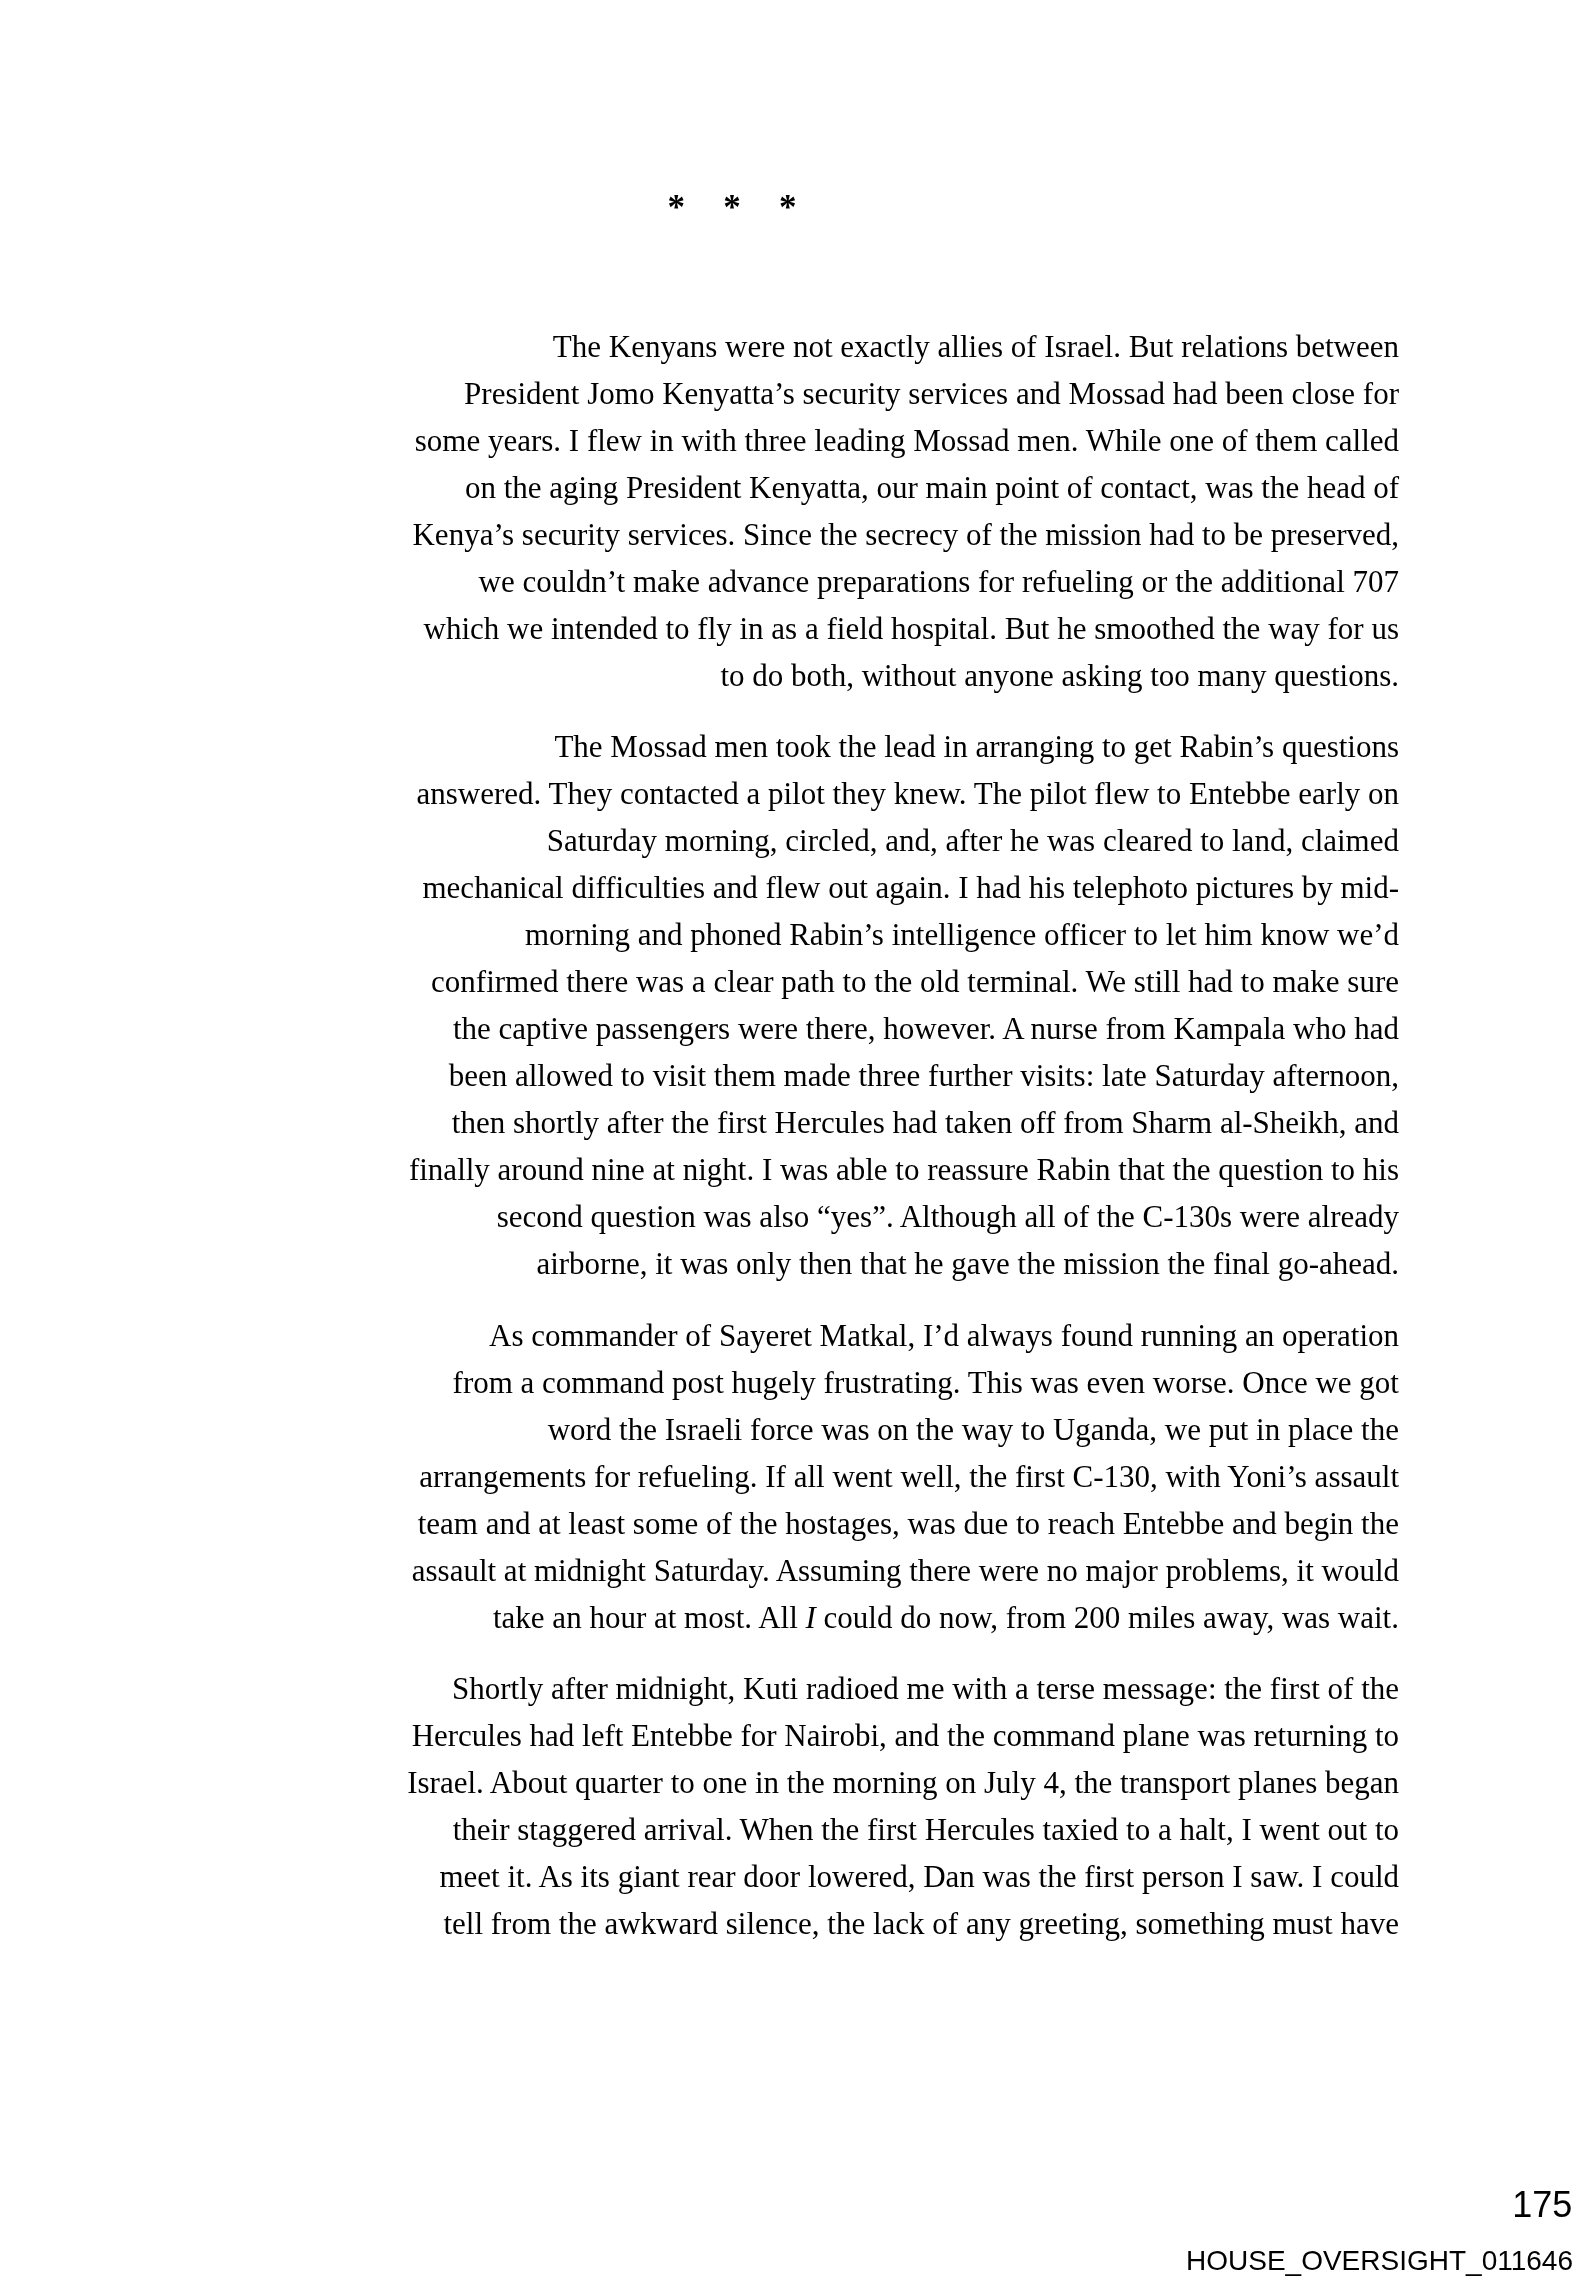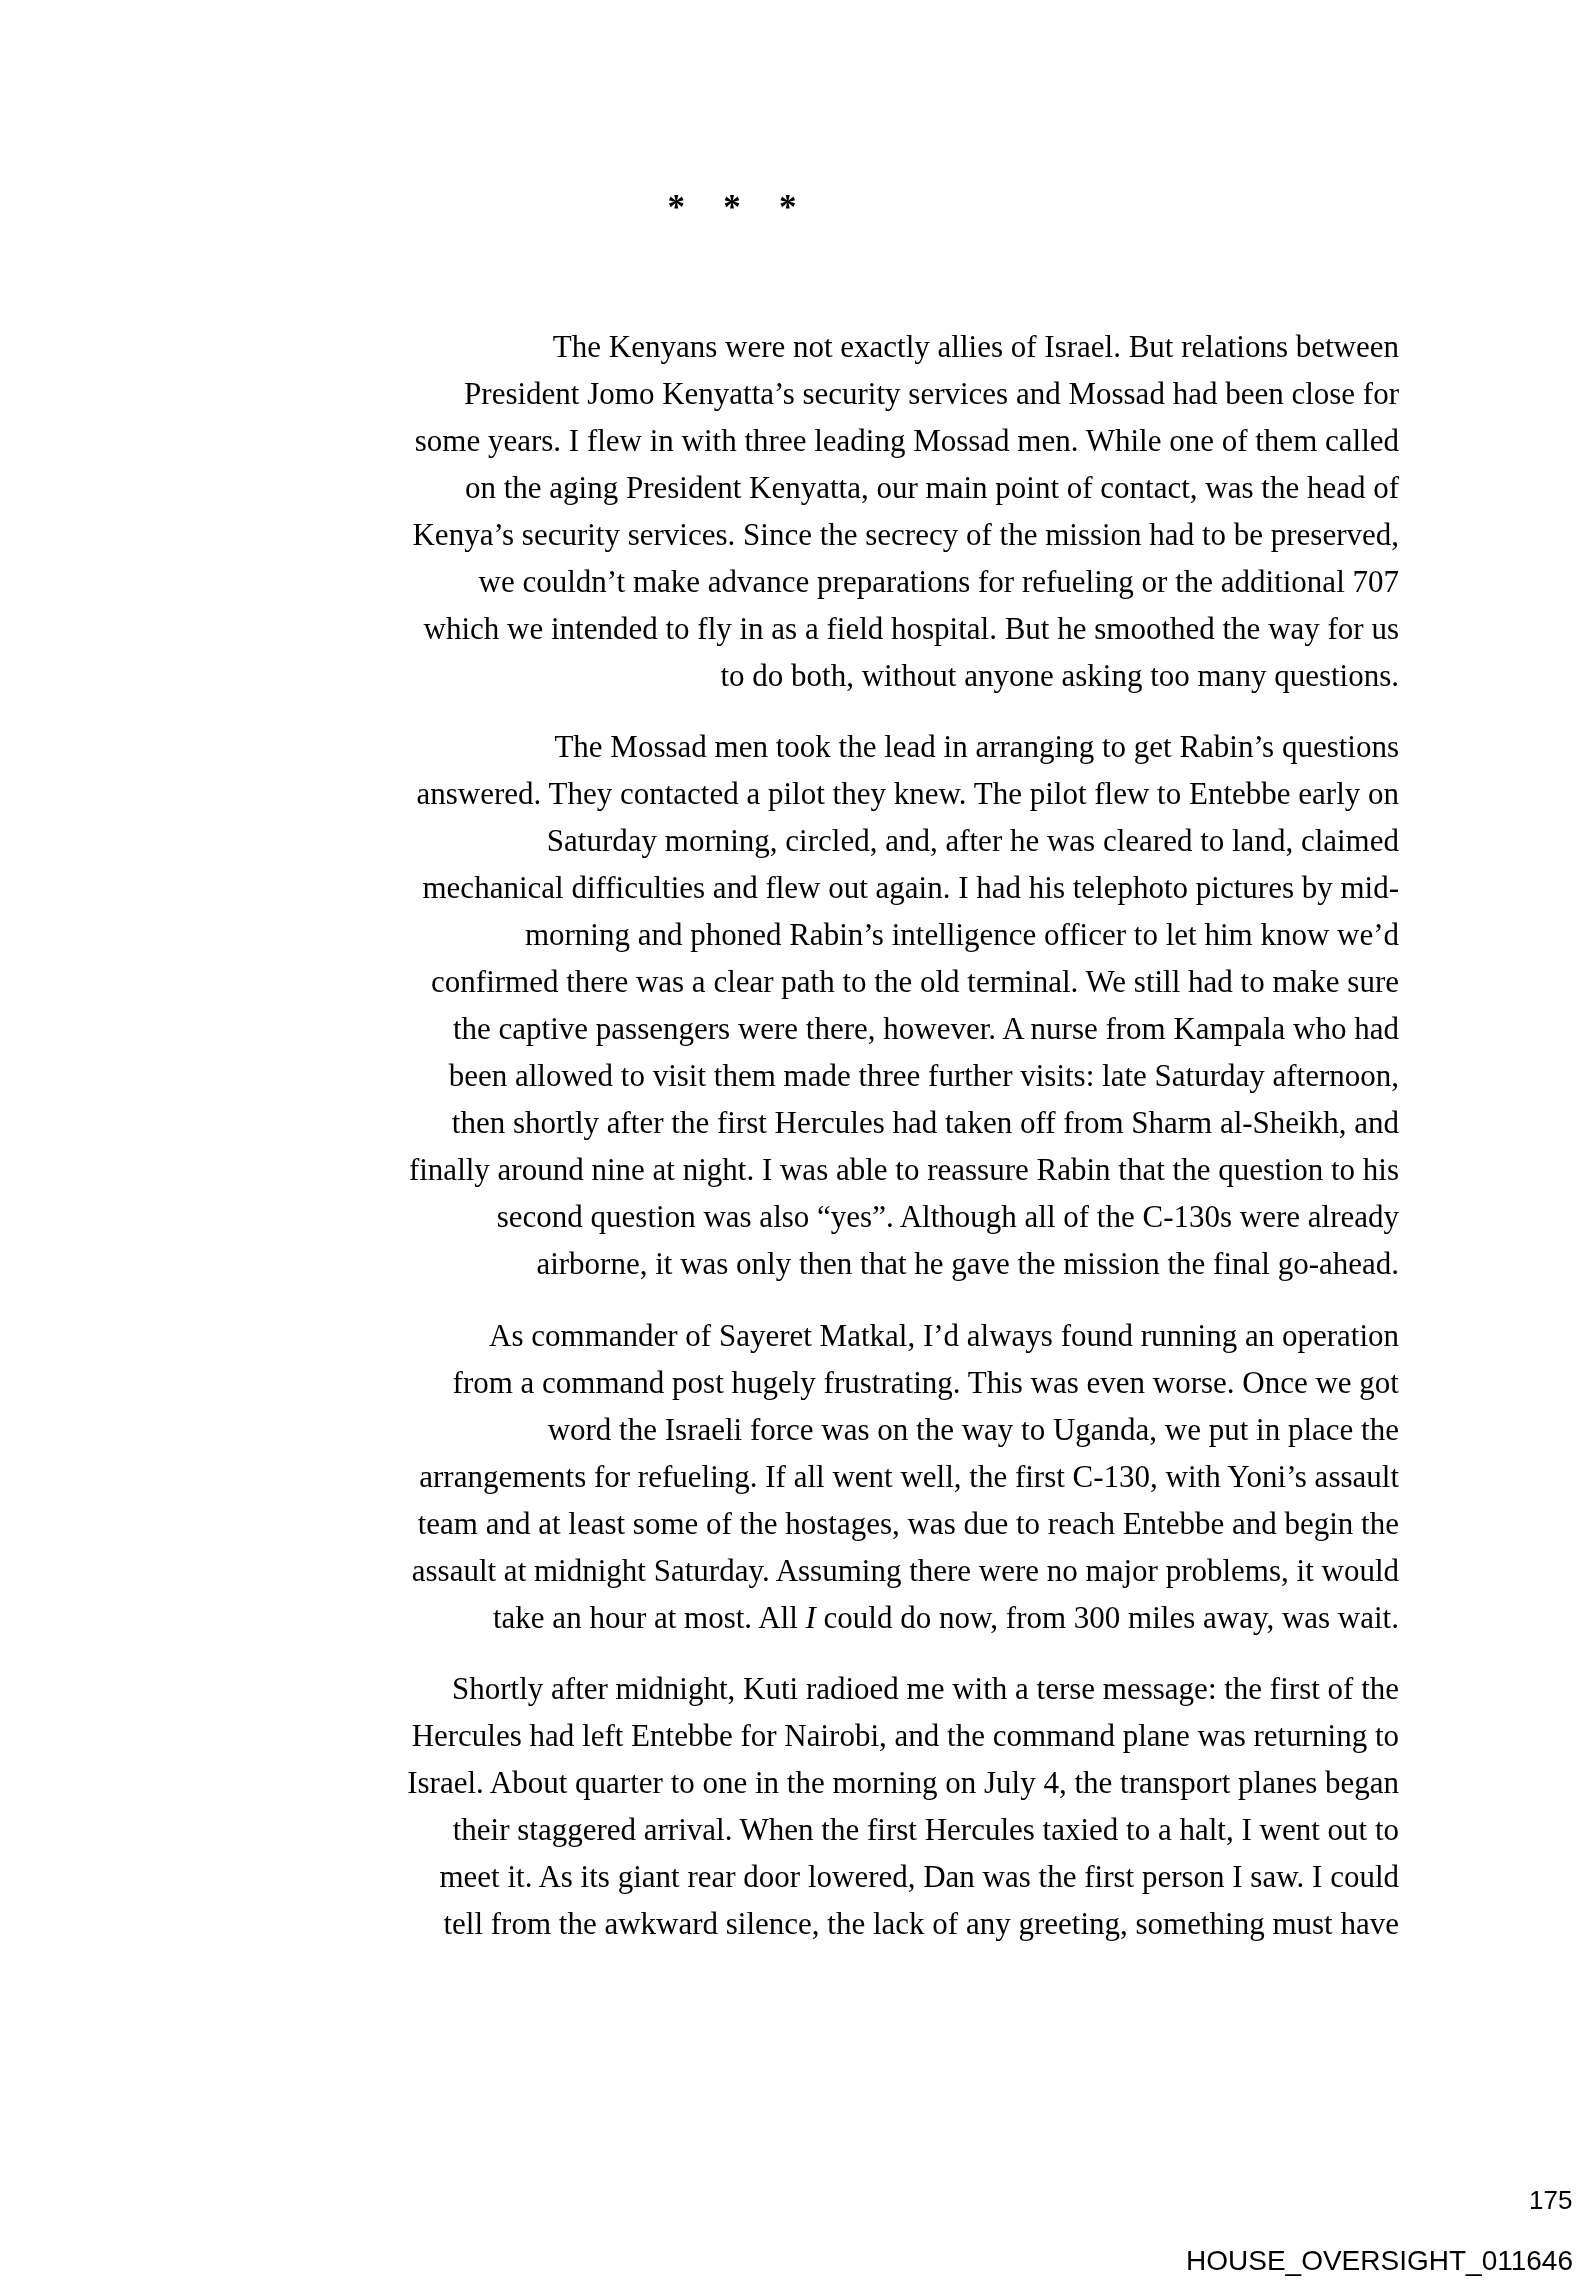--- a/index.html
+++ b/index.html
@@ -30,21 +30,21 @@
     line-height:47px;
     white-space:pre-line;
     text-indent:47px;
     text-align:right;
   }
   .para em { font-style:italic; }
   .page-number {
     position:absolute;
     top:2187px; right:18.6px;
     font-family:"Liberation Sans", sans-serif;
-    font-size:26px;
+    font-size:36px;
     line-height:1;
   }
   .bates-stamp {
     position:absolute;
     top:2247px; right:18px;
     font-family:"Liberation Sans", sans-serif;
     font-size:28px;
     line-height:1;
   }
 </style>
@@ -74,21 +74,21 @@
 then shortly after the first Hercules had taken off from Sharm al-Sheikh, and
 finally around nine at night. I was able to reassure Rabin that the question to his
 second question was also “yes”. Although all of the C-130s were already
 airborne, it was only then that he gave the mission the final go-ahead.</p>
     <p class="para"><span>As commander of Sayeret Matkal, I’d always found running an operation
 from a command post hugely frustrating. This was even worse. Once we got
 word the Israeli force was on the way to Uganda, we put in place the
 arrangements for refueling. If all went well, the first C-130, with Yoni’s assault
 team and at least some of the hostages, was due to reach Entebbe and begin the
 assault at midnight Saturday. Assuming there were no major problems, it would
-take an hour at most. All </span><em>I</em><span> could do now, from 300 miles away, was wait.</span></p>
+take an hour at most. All </span><em>I</em><span> could do now, from 200 miles away, was wait.</span></p>
     <p class="para">Shortly after midnight, Kuti radioed me with a terse message: the first of the
 Hercules had left Entebbe for Nairobi, and the command plane was returning to
 Israel. About quarter to one in the morning on July 4, the transport planes began
 their staggered arrival. When the first Hercules taxied to a halt, I went out to
 meet it. As its giant rear door lowered, Dan was the first person I saw. I could
 tell from the awkward silence, the lack of any greeting, something must have</p>
   </div>
 
   <div class="page-number">175</div>
   <div class="bates-stamp">HOUSE_OVERSIGHT_011646</div>

